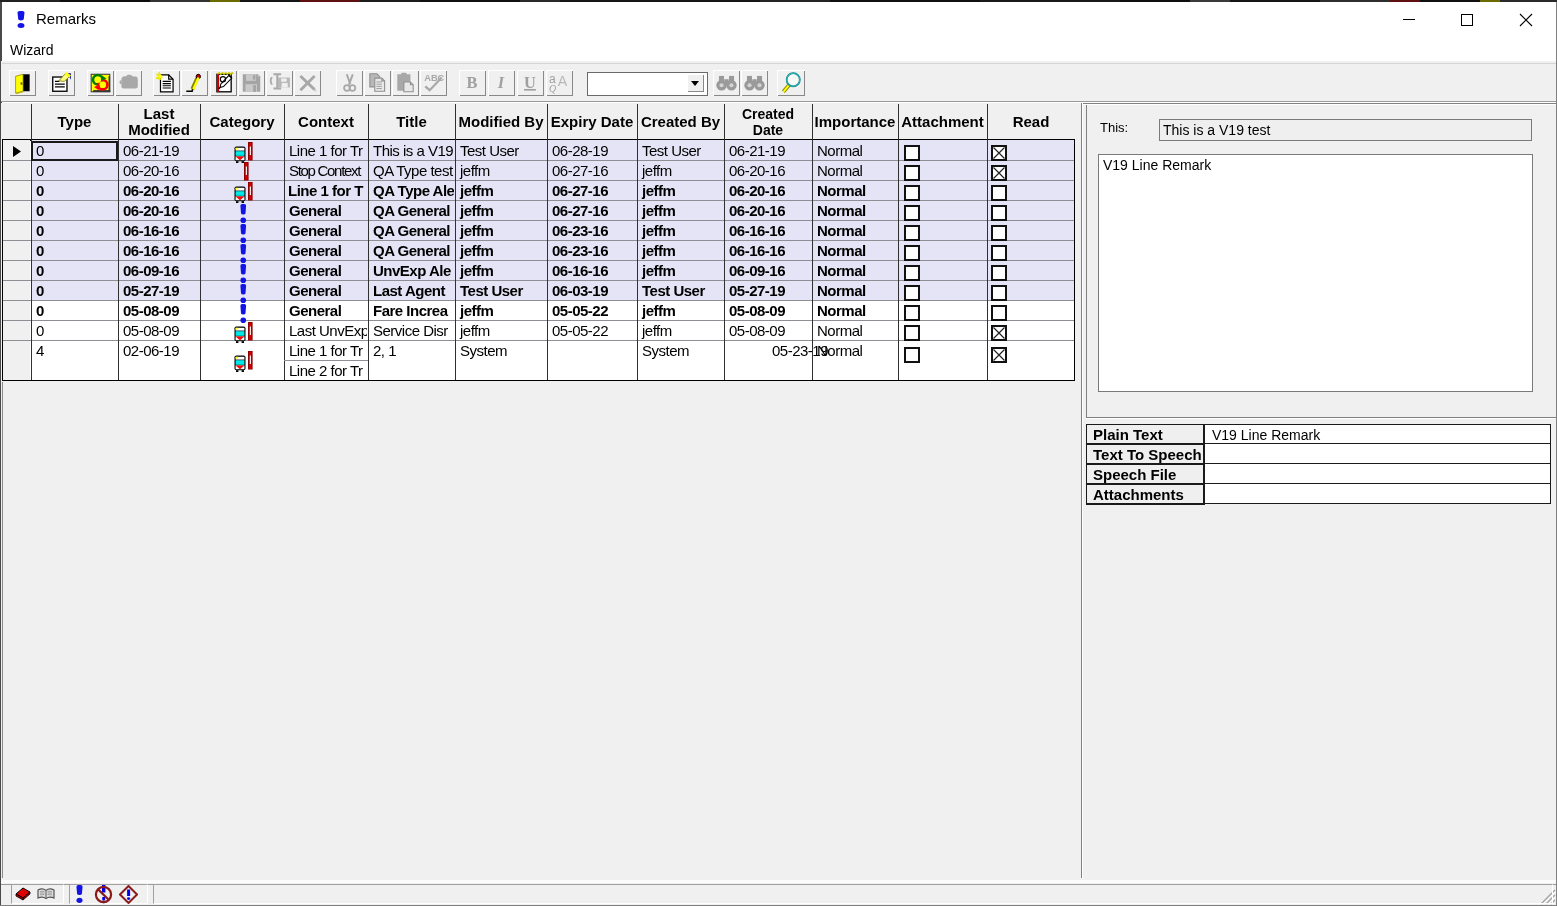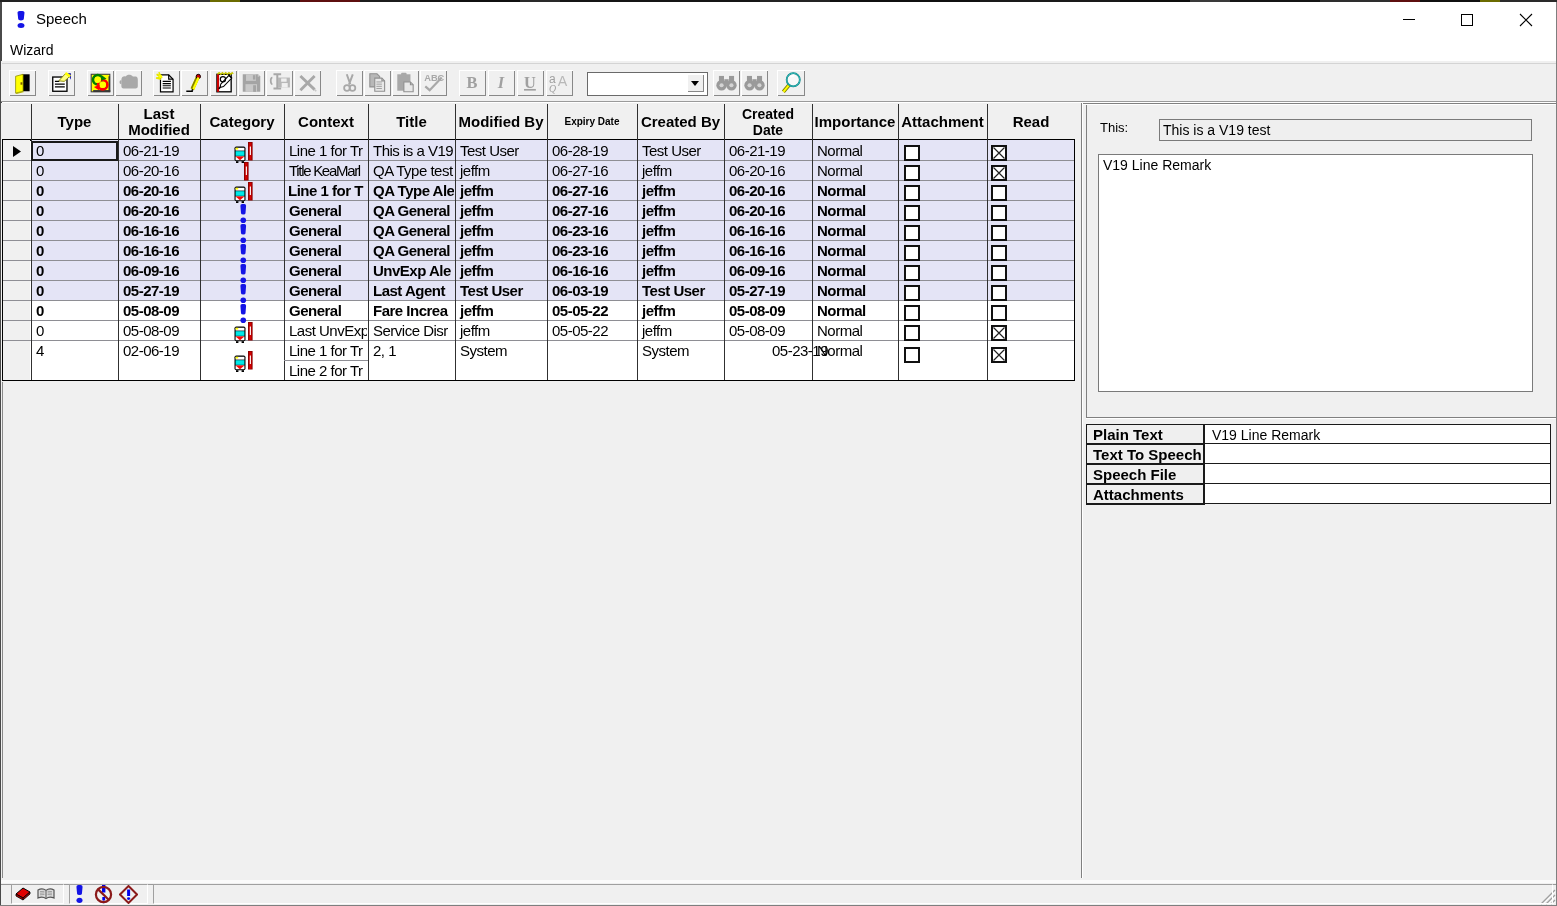--- a/index.html
+++ b/index.html
@@ -14,21 +14,21 @@
 <div class="abs" style="left:1556px;top:2px;width:1px;height:904px;background:#7f7f7f;"></div>
 <div class="abs" style="left:0;top:905px;width:1557px;height:1px;background:#7f7f7f;"></div>
 <div class="abs" style="left:17px;top:11px;">
     <svg width="8" height="17" viewBox="0 0 8 17" style="">
       <g transform="scale(1.2307692307692308,0.8947368421052632)">
         <path d="M0.4,1.8 Q0.4,0 2.1,0 L4.4,0 Q6.1,0 6.1,1.8 L5.5,9.3 Q5.4,10.6 3.25,10.6 Q1.1,10.6 1.0,9.3 Z" fill="#1414e6"></path>
         <circle cx="3.25" cy="16.2" r="2.8" fill="#1414e6"></circle>
       </g>
     </svg>
   </div>
-<div class="abs" style="left:36px;top:10px;font-size:15px;color:#000;">Speech</div>
+<div class="abs" style="left:36px;top:10px;font-size:15px;color:#000;">Remarks</div>
 <div class="abs" style="left:1403px;top:19px;width:12px;height:1px;background:#000;"></div>
 <div class="abs" style="left:1461px;top:14px;width:10px;height:10px;border:1px solid #000;"></div>
 <div class="abs" style="left:1519px;top:13px;">
     <svg width="14" height="14" viewBox="0 0 14 14" style="">
       <path d="M1,1 L13,13 M13,1 L1,13" stroke="#000" stroke-width="1.1"></path>
     </svg>
   </div>
 <div class="abs" style="left:10px;top:42px;font-size:14px;">Wizard</div>
 <div class="abs" style="left:1px;top:61px;width:1555px;height:41px;background:#f0f0f0;"></div>
 <div class="abs" style="left:2px;top:63px;width:1554px;height:1px;background:#d4d4d4;"></div>
@@ -217,21 +217,21 @@
     </svg>
   </div>
 <div class="abs" style="left:2px;top:104px;width:1073px;height:277px;background:#fff;border:1px solid #000;box-sizing:border-box;"></div>
 <div class="abs" style="left:2px;top:104px;width:1073px;height:37px;background:#f0f0f0;border-bottom:2px solid #000;box-sizing:border-box;"></div>
 <div class="cell" style="left:31px;top:104px;width:87px;height:36px;display:flex;align-items:center;justify-content:center;text-align:center;font-weight:bold;font-size:15px;letter-spacing:0;line-height:16px;">Type</div>
 <div class="cell" style="left:118px;top:104px;width:82px;height:36px;display:flex;align-items:center;justify-content:center;text-align:center;font-weight:bold;font-size:15px;letter-spacing:0;line-height:16px;">Last<br>Modified</div>
 <div class="cell" style="left:200px;top:104px;width:84px;height:36px;display:flex;align-items:center;justify-content:center;text-align:center;font-weight:bold;font-size:15px;letter-spacing:0;line-height:16px;">Category</div>
 <div class="cell" style="left:284px;top:104px;width:84px;height:36px;display:flex;align-items:center;justify-content:center;text-align:center;font-weight:bold;font-size:15px;letter-spacing:0;line-height:16px;">Context</div>
 <div class="cell" style="left:368px;top:104px;width:87px;height:36px;display:flex;align-items:center;justify-content:center;text-align:center;font-weight:bold;font-size:15px;letter-spacing:0;line-height:16px;">Title</div>
 <div class="cell" style="left:455px;top:104px;width:92px;height:36px;display:flex;align-items:center;justify-content:center;text-align:center;font-weight:bold;font-size:15px;letter-spacing:0;line-height:16px;">Modified By</div>
-<div class="cell" style="left:547px;top:104px;width:90px;height:36px;display:flex;align-items:center;justify-content:center;font-weight:bold;font-size:10px;letter-spacing:0;line-height:16px;">Expiry Date</div>
+<div class="cell" style="left:547px;top:104px;width:90px;height:36px;display:flex;align-items:center;justify-content:center;font-weight:bold;font-size:15px;letter-spacing:0;line-height:16px;">Expiry Date</div>
 <div class="cell" style="left:637px;top:104px;width:87px;height:36px;display:flex;align-items:center;justify-content:center;text-align:center;font-weight:bold;font-size:15px;letter-spacing:0;line-height:16px;">Created By</div>
 <div class="cell" style="left:724px;top:104px;width:88px;height:36px;display:flex;align-items:center;justify-content:center;text-align:center;font-weight:bold;font-size:14px;letter-spacing:0;line-height:16px;">Created<br>Date</div>
 <div class="cell" style="left:812px;top:104px;width:86px;height:36px;display:flex;align-items:center;justify-content:center;text-align:center;font-weight:bold;font-size:15px;letter-spacing:0;line-height:16px;">Importance</div>
 <div class="cell" style="left:898px;top:104px;width:89px;height:36px;display:flex;align-items:center;justify-content:center;text-align:center;font-weight:bold;font-size:15px;letter-spacing:0;line-height:16px;">Attachment</div>
 <div class="cell" style="left:987px;top:104px;width:88px;height:36px;display:flex;align-items:center;justify-content:center;text-align:center;font-weight:bold;font-size:15px;letter-spacing:0;line-height:16px;">Read</div>
 <div class="abs" style="left:31px;top:140px;width:1043px;height:20px;background:#e4e4f6;"></div>
 <div class="abs" style="left:3px;top:140px;width:27px;height:20px;background:#f0f0f0;"></div>
 <div class="abs" style="left:31px;top:160px;width:1043px;height:20px;background:#e4e4f6;"></div>
 <div class="abs" style="left:3px;top:160px;width:27px;height:20px;background:#f0f0f0;"></div>
 <div class="abs" style="left:31px;top:180px;width:1043px;height:20px;background:#e4e4f6;"></div>
@@ -303,21 +303,21 @@
     </svg>
   </div>
 <div class="chk" style="left:904px;top:145px;"></div>
 <div class="chk" style="left:991px;top:145px;">
     <svg width="12" height="12" viewBox="0 0 12 12" style="position:absolute;left:0;top:0;">
       <path d="M0.5,0.5 L11.5,11.5 M11.5,0.5 L0.5,11.5" stroke="#222" stroke-width="1.2"></path>
     </svg>
   </div>
 <div class="cell" style="left:31px;top:160px;width:86px;height:20px;display:flex;align-items:center;padding-left:5px;box-sizing:border-box;">0</div>
 <div class="cell" style="left:118px;top:160px;width:81px;height:20px;display:flex;align-items:center;padding-left:5px;box-sizing:border-box;">06-20-16</div>
-<div class="cell" style="left:284px;top:160px;width:83px;height:20px;letter-spacing:-1.3px;display:flex;align-items:center;padding-left:5px;box-sizing:border-box;">Title KeaMarl</div>
+<div class="cell" style="left:284px;top:160px;width:83px;height:20px;letter-spacing:-1.3px;display:flex;align-items:center;padding-left:5px;box-sizing:border-box;">Stop Context</div>
 <div class="cell" style="left:368px;top:160px;width:86px;height:20px;display:flex;align-items:center;padding-left:5px;box-sizing:border-box;">QA Type test</div>
 <div class="cell" style="left:455px;top:160px;width:91px;height:20px;display:flex;align-items:center;padding-left:5px;box-sizing:border-box;">jeffm</div>
 <div class="cell" style="left:547px;top:160px;width:89px;height:20px;display:flex;align-items:center;padding-left:5px;box-sizing:border-box;">06-27-16</div>
 <div class="cell" style="left:637px;top:160px;width:86px;height:20px;display:flex;align-items:center;padding-left:5px;box-sizing:border-box;">jeffm</div>
 <div class="cell" style="left:724px;top:160px;width:87px;height:20px;display:flex;align-items:center;padding-left:5px;box-sizing:border-box;">06-20-16</div>
 <div class="cell" style="left:812px;top:160px;width:85px;height:20px;display:flex;align-items:center;padding-left:5px;box-sizing:border-box;">Normal</div>
 <div class="abs" style="left:244px;top:162px;">
     <svg width="5" height="19" viewBox="0 0 5 19" style="">
       <rect x="0" y="0" width="4.6" height="18.5" fill="#8b0000"></rect>
       <rect x="1.1" y="0.8" width="2.4" height="17" fill="#d40000"></rect>

